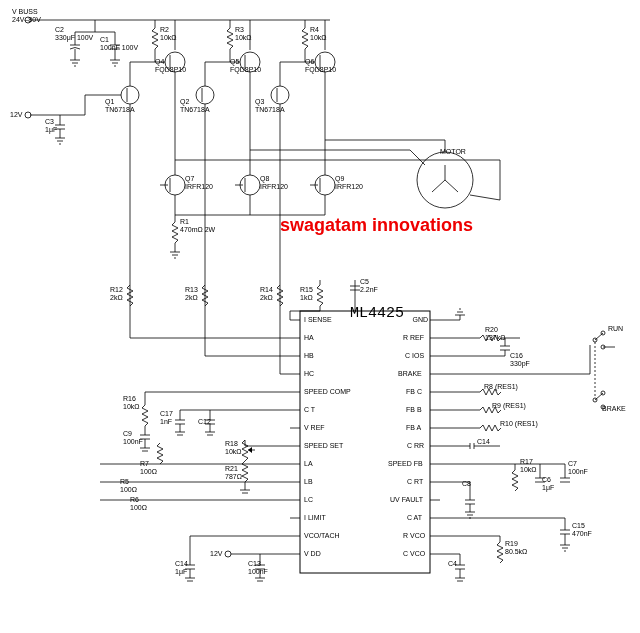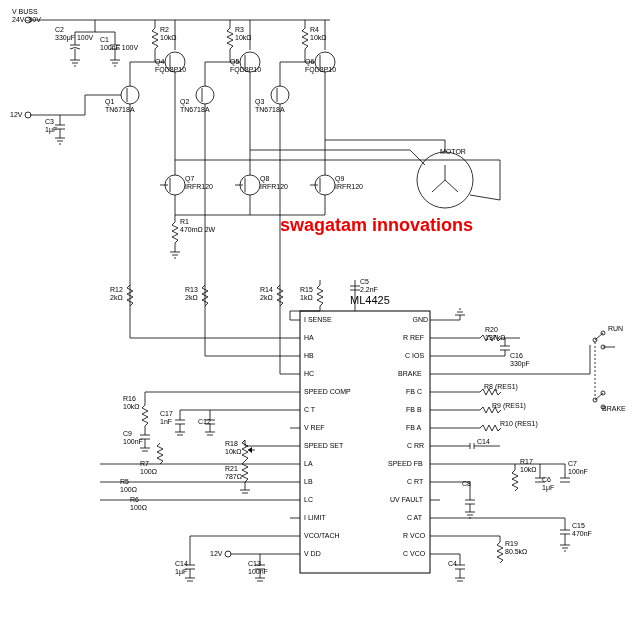--- a/index.html
+++ b/index.html
@@ -413,21 +413,21 @@
 
 <div class="lbl" style="left:440px; top:148px;">MOTOR</div>
 
 <div class="lbl" style="left:110px; top:286px;">R12<br><span>2kΩ</span></div>
 <div class="lbl" style="left:185px; top:286px;">R13<br><span>2kΩ</span></div>
 <div class="lbl" style="left:260px; top:286px;">R14<br><span>2kΩ</span></div>
 <div class="lbl" style="left:300px; top:286px;">R15<br><span>1kΩ</span></div>
 
 <div class="lbl" style="left:360px; top:278px;">C5<br><span>2.2nF</span></div>
 
-<div class="lbl" style="left:350px; top:294px; font-size:11px;">ML4425</div>
+<div class="lbl" style="left:350px; top:306px; font-size:15px;font-family:Liberation Mono, monospace;">ML4425</div>
 
 <div class="pinlbl" style="left:304px; top:316px;">I SENSE</div>
 <div class="pinlbl" style="left:304px; top:334px;">HA</div>
 <div class="pinlbl" style="left:304px; top:352px;">HB</div>
 <div class="pinlbl" style="left:304px; top:370px;">HC</div>
 <div class="pinlbl" style="left:304px; top:388px;">SPEED COMP</div>
 <div class="pinlbl" style="left:304px; top:406px;">C T</div>
 <div class="pinlbl" style="left:304px; top:424px;">V REF</div>
 <div class="pinlbl" style="left:304px; top:442px;">SPEED SET</div>
 <div class="pinlbl" style="left:304px; top:460px;">LA</div>

